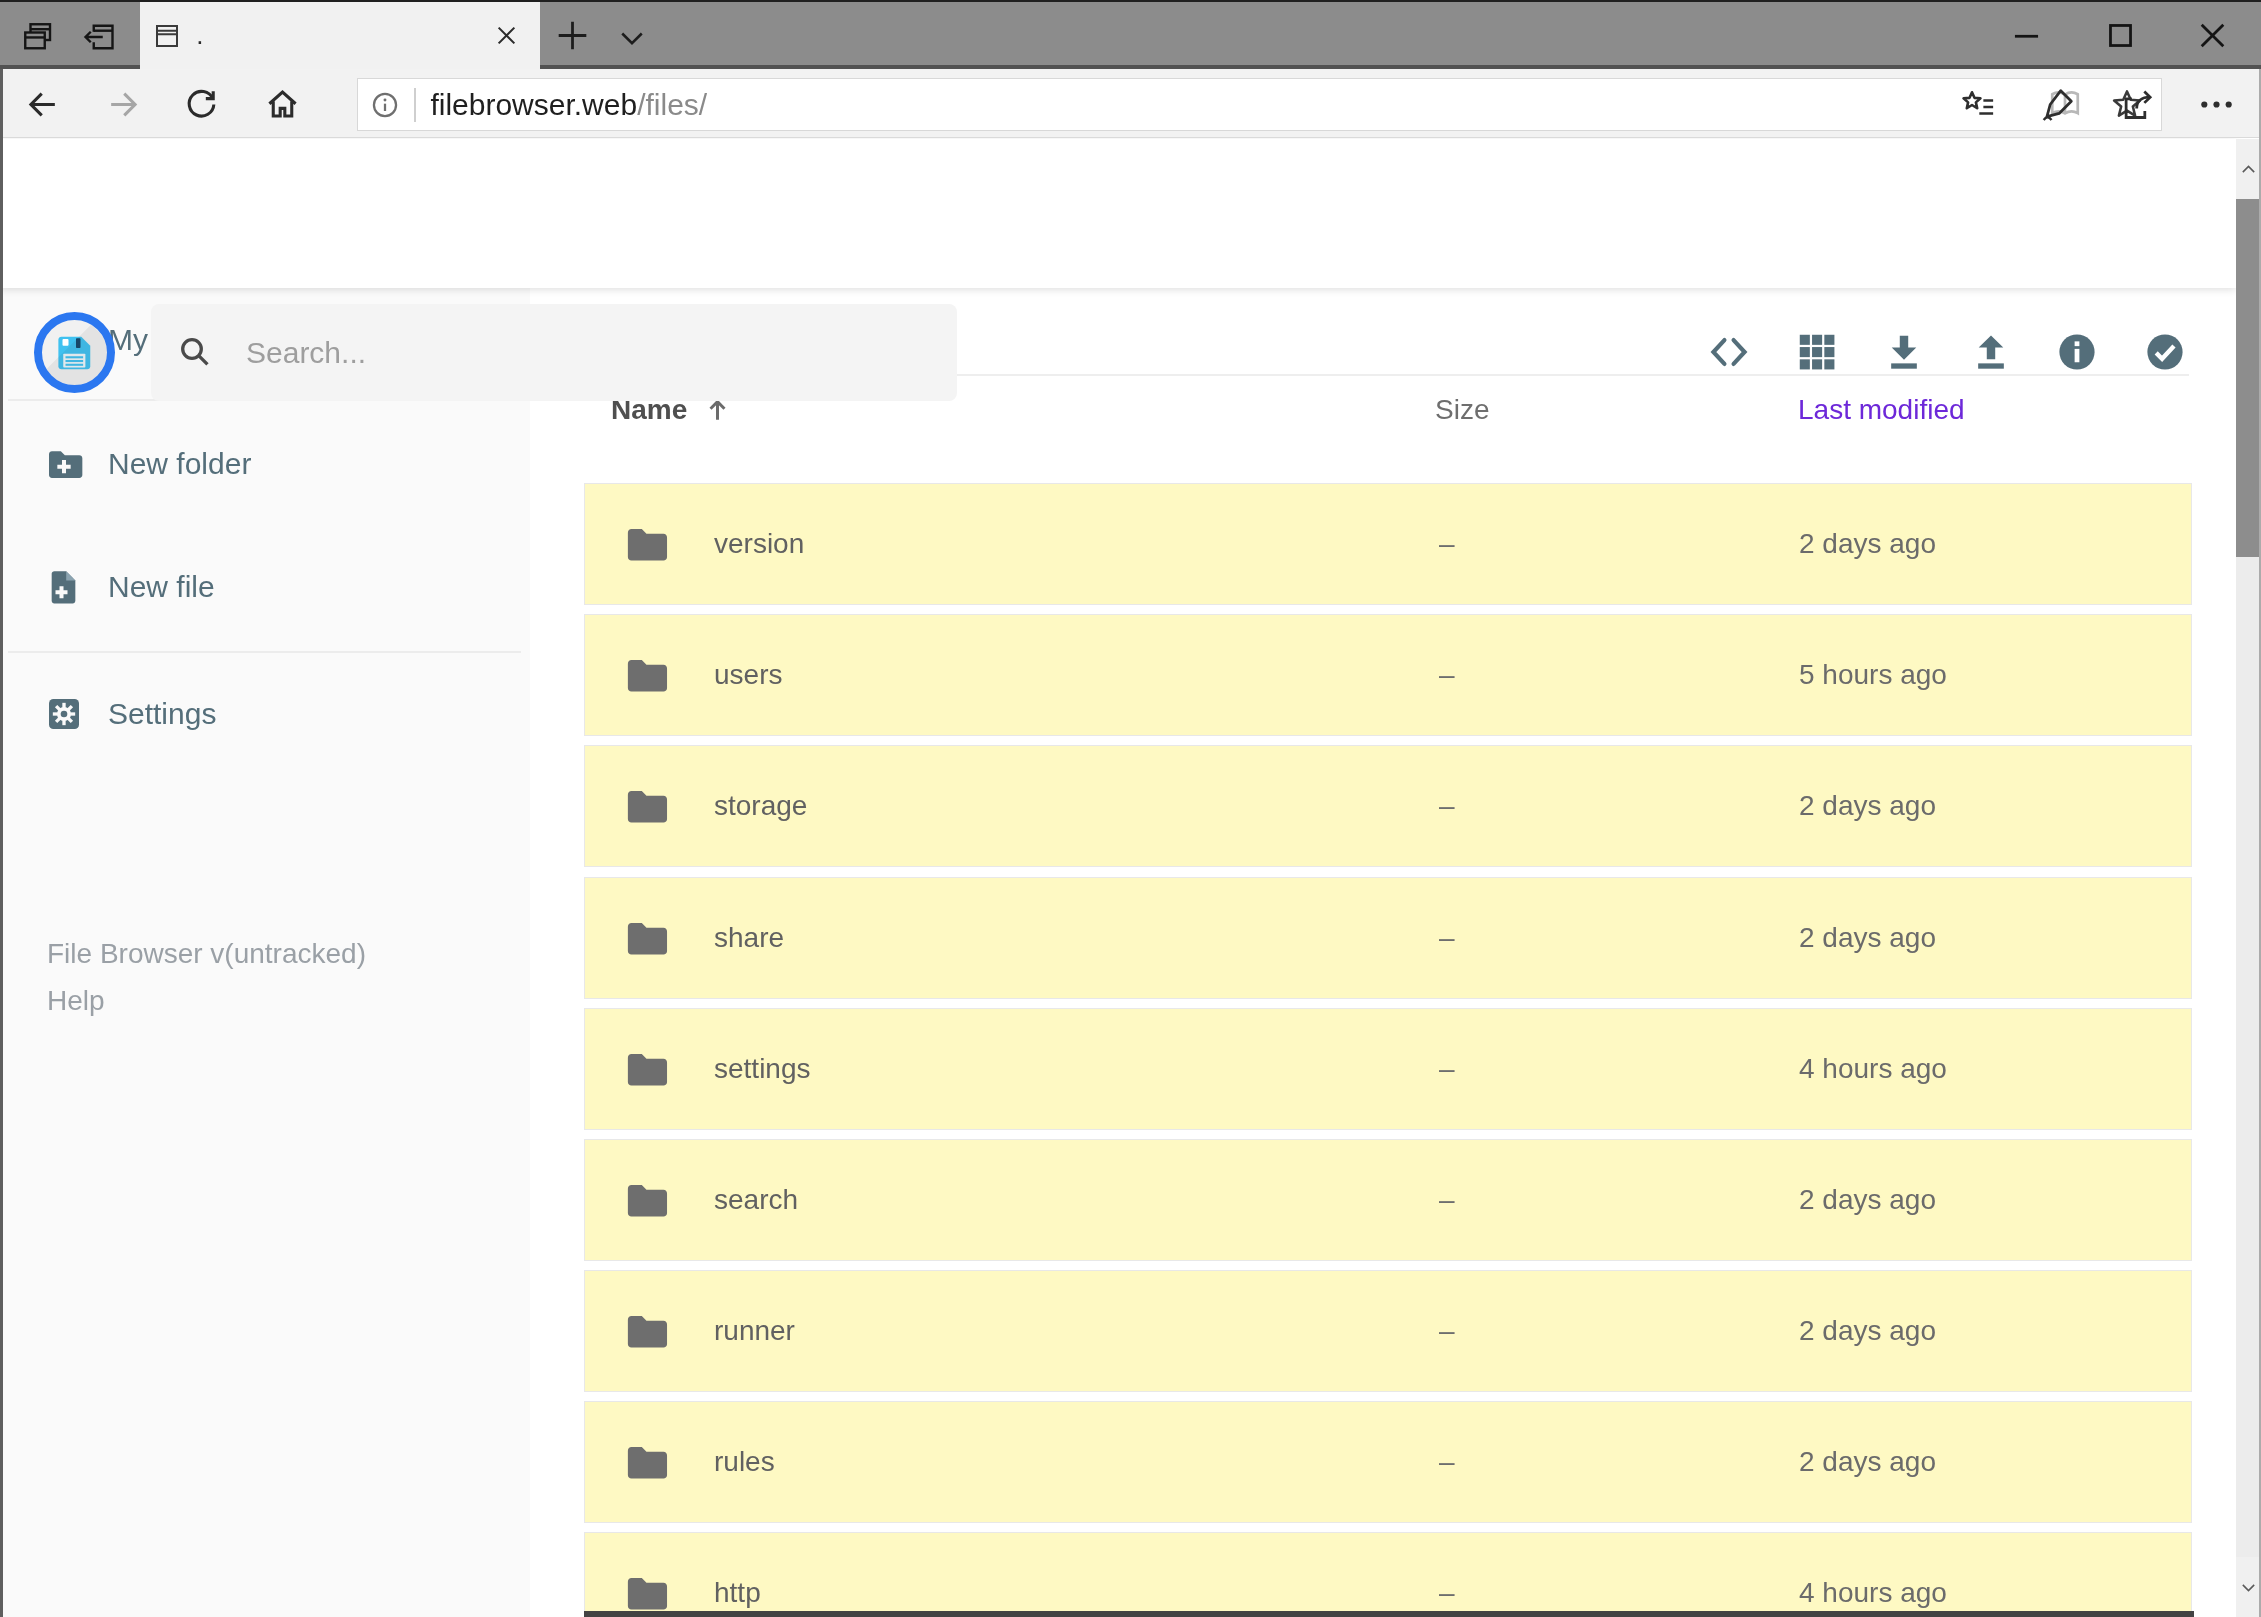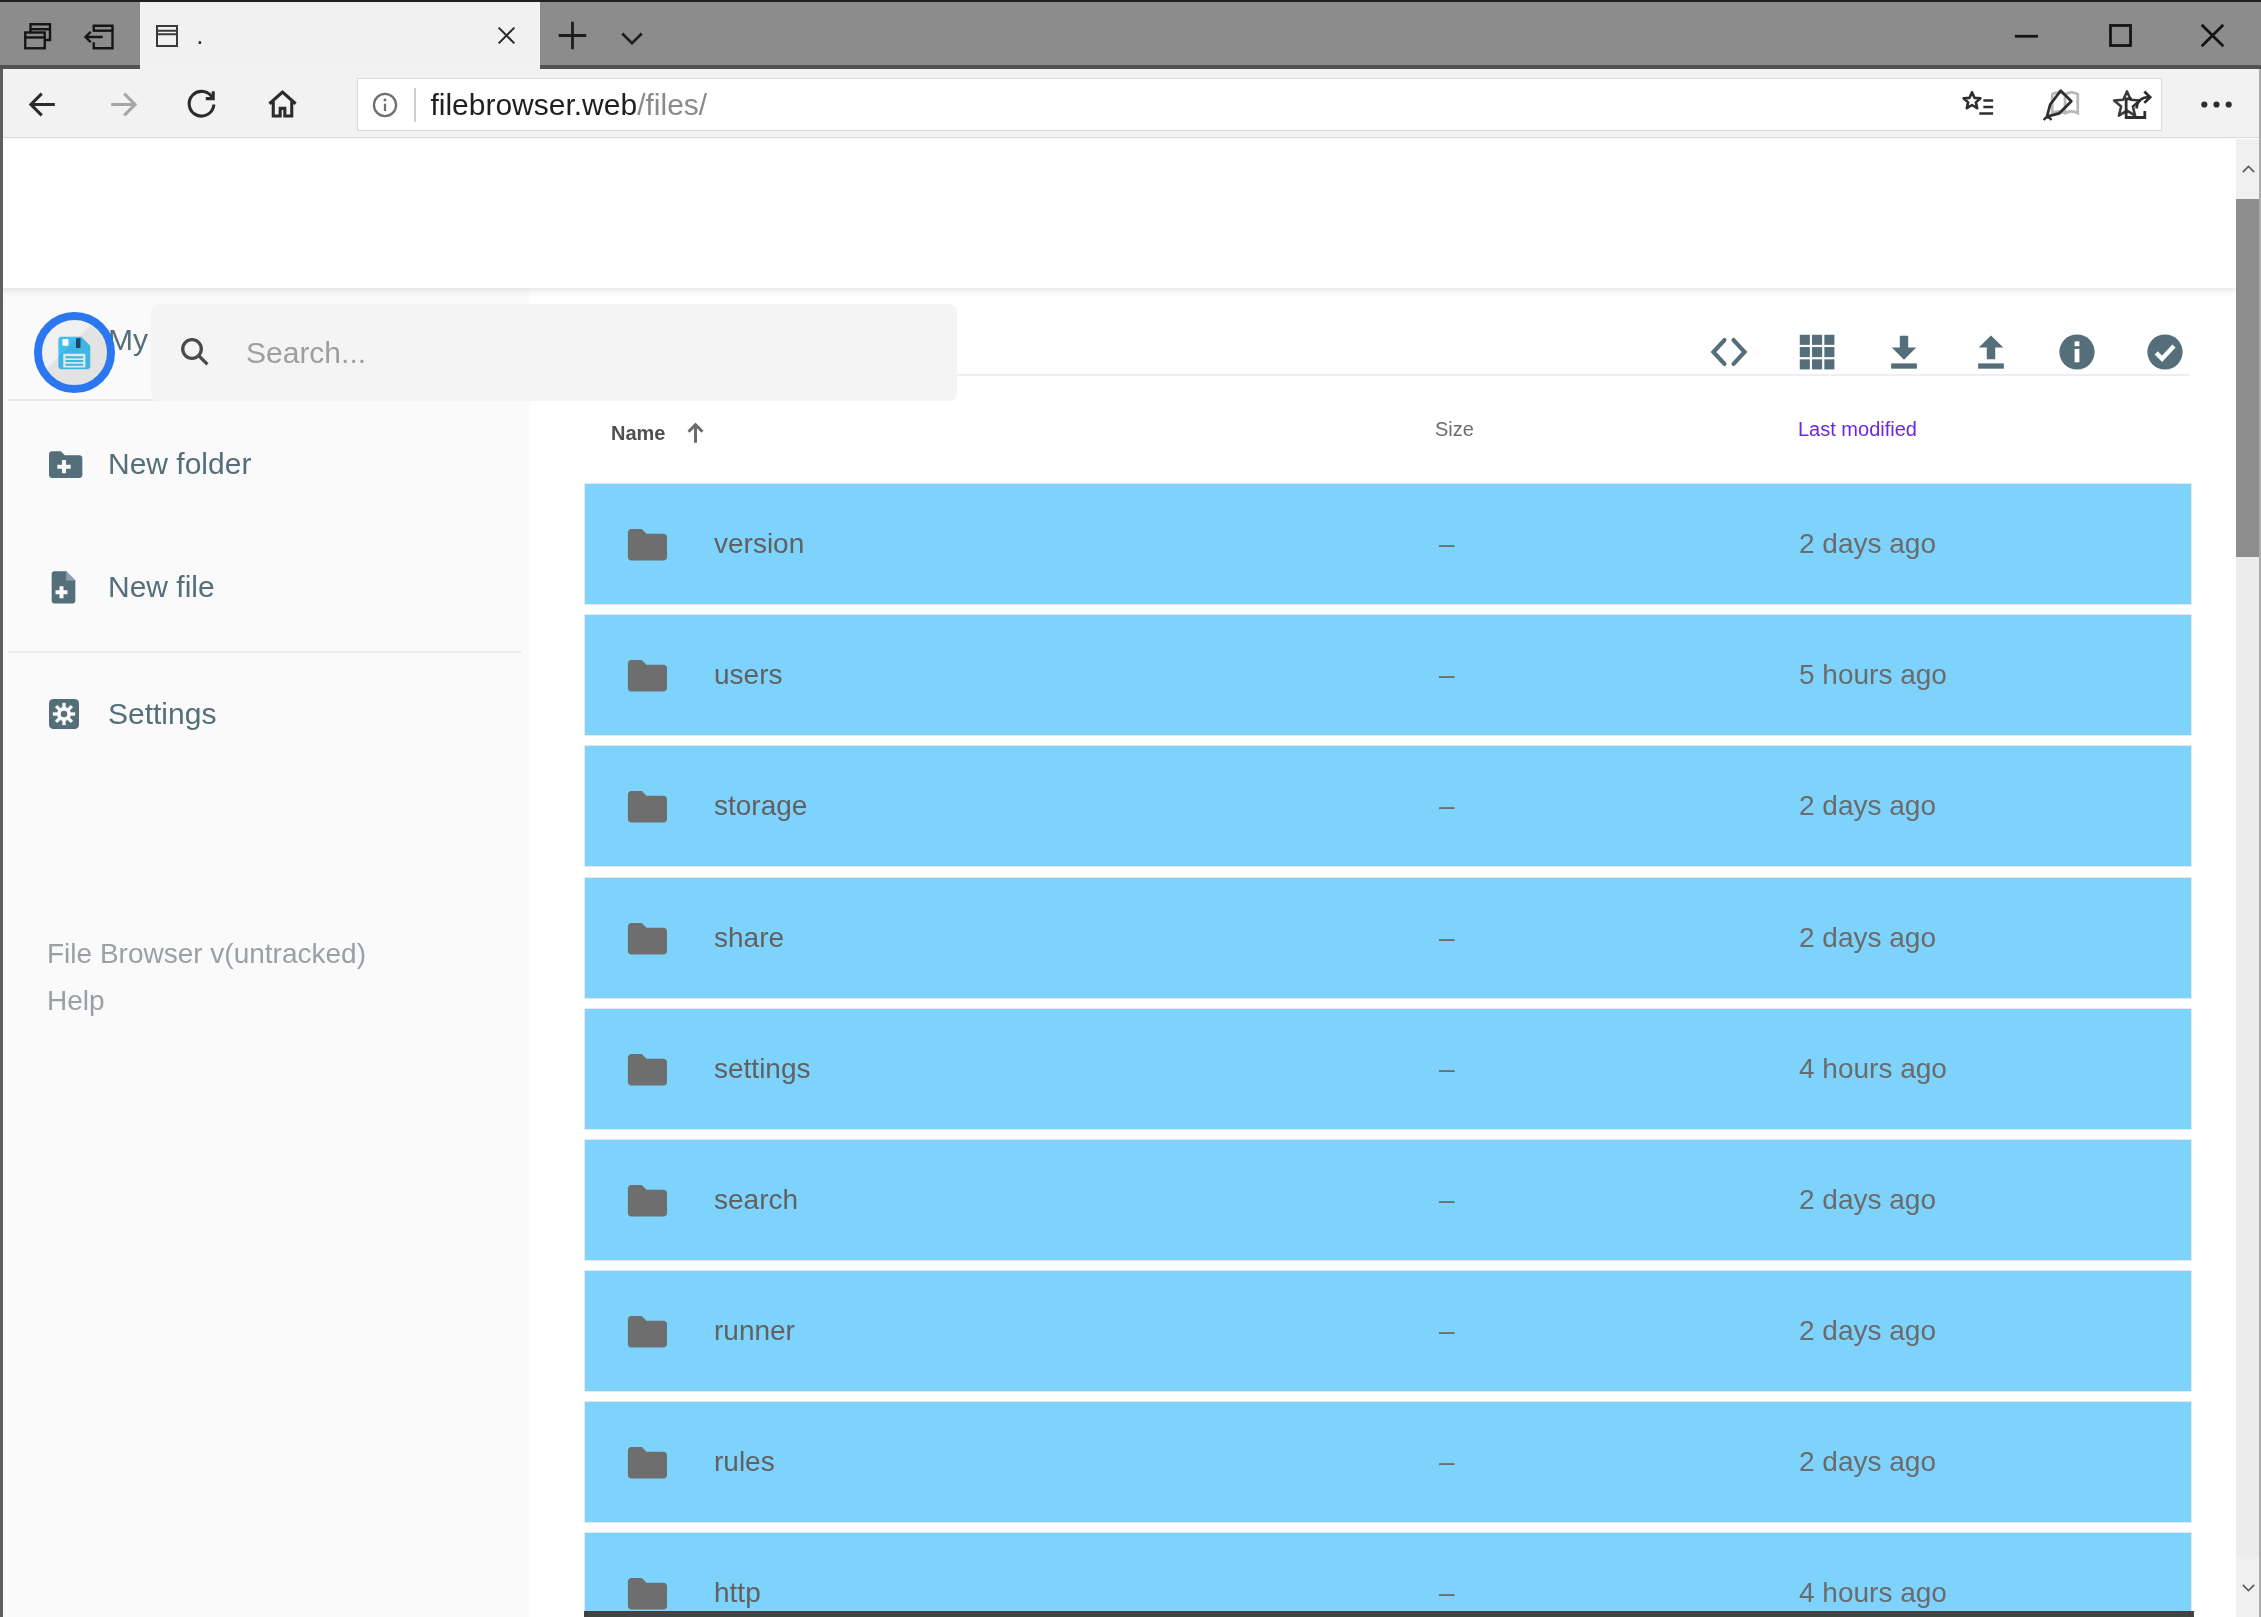--- a/index.html
+++ b/index.html
@@ -57,27 +57,27 @@
   .sidebar{position:absolute;left:0;top:287px;width:530px;height:1330px;background:#fafafa;z-index:2;}
   .side-item{position:absolute;left:0;width:530px;height:60px;display:flex;align-items:center;padding-left:44px;box-sizing:border-box;cursor:pointer;}
   .side-item svg{width:40px;height:40px;color:#546e7a;flex:none;}
   .side-label{margin-left:24px;font-size:30px;color:#546e7a;}
   .side-div{position:absolute;left:8px;width:513px;height:1.6px;background:#ececec;}
   .side-footer{position:absolute;left:47px;font-size:28px;color:#9aa0a6;}
 
   
   .crumb-home{position:absolute;left:588px;top:309px;width:37px;height:37px;color:#6b6b6b;z-index:3;}
   .content-div{position:absolute;left:581px;top:374px;width:1608px;height:1.6px;background:#eeeeee;}
-  .col-h{position:absolute;top:418px;font-size:20px;z-index:3;}
+  .col-h{position:absolute;top:394px;font-size:28px;z-index:3;}
   .col-name{left:611px;color:#4f4f4f;font-weight:700;display:flex;align-items:center;gap:14.5px;}
   .col-name svg{width:31px;height:31px;color:#6b6b6b;}
   .col-size{left:1435px;color:#6e6e6e;}
   .col-mod{left:1798px;color:#6d28d9;}
   .file-list{position:absolute;left:0;top:0;width:2261px;height:1617px;z-index:1;}
-  .row{position:absolute;left:584px;width:1608px;height:122px;background:#7dd3fc;border:1.6px solid #e8e8e8;box-sizing:border-box;cursor:pointer;}
+  .row{position:absolute;left:584px;width:1608px;height:122px;background:#fef9c3;border:1.6px solid #e8e8e8;box-sizing:border-box;cursor:pointer;}
   .row-icon{position:absolute;left:34px;top:50%;transform:translateY(-50%);width:53px;height:47px;color:#6e6e6e;}
   .row-icon svg{width:53px;height:47px;}
   .row-name{position:absolute;left:129px;top:50%;transform:translateY(-50%);font-size:28px;color:#616161;}
   .row-size{position:absolute;left:854px;top:50%;transform:translateY(-50%);font-size:28px;color:#6e6e6e;}
   .row-modified{position:absolute;left:1214px;top:50%;transform:translateY(-50%);font-size:28px;color:#6b6b6b;}
   .bottom-strip{position:absolute;left:584px;top:1611px;width:1610px;height:6.5px;background:#434343;z-index:7;}
 
   
   .frame-left{position:absolute;left:0;top:69px;width:3.2px;height:1548px;background:#5f5f5f;z-index:30;}
   .frame-right{position:absolute;right:0;top:69px;width:1.6px;height:1548px;background:#ababab;z-index:30;}

